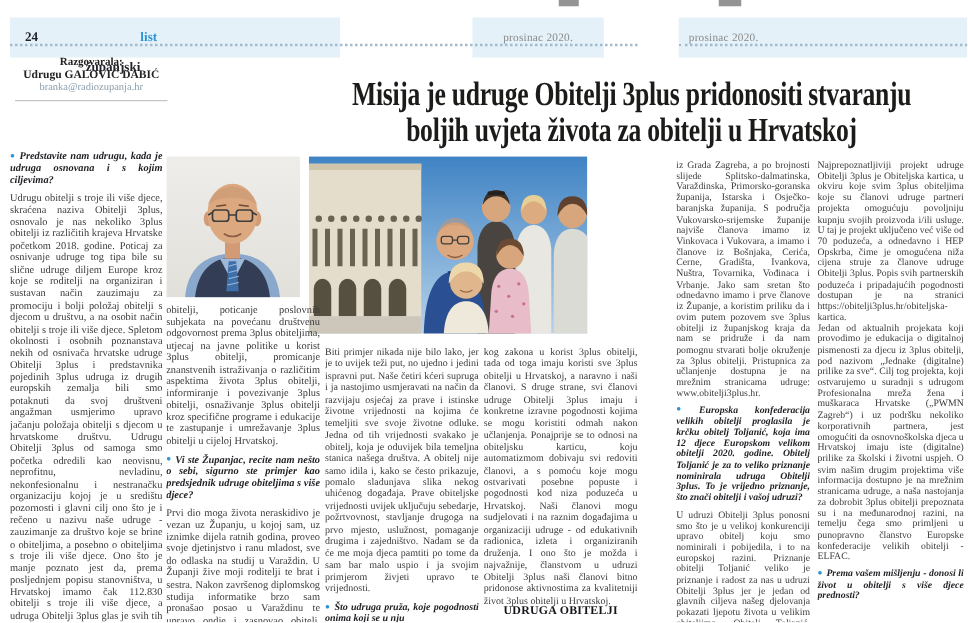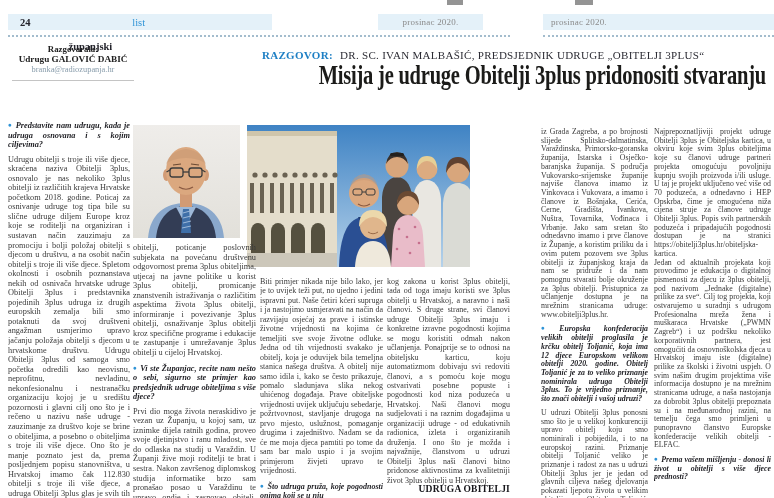--- a/index.html
+++ b/index.html
@@ -1,55 +1,55 @@
 <!DOCTYPE html>
 <html><head>
 <meta charset="utf-8">
 <style>
   html,body{margin:0;padding:0;background:#ffffff;}
   #canvas{
     position:relative;width:774px;height:498px;background:#ffffff;overflow:hidden;
     font-family:"Liberation Serif",serif;color:#3a3a3a;
   }
   
-  .strip{position:absolute;top:14px;height:16px;background:#e4f1f9;display:flex;align-items:center;}
+  .strip{position:absolute;top:14px;height:32px;background:#e4f1f9;display:flex;align-items:center;}
   .strip-left{left:8px;width:264px;}
   .strip-date-l{left:378px;width:105px;justify-content:center;}
   .strip-date-r{left:543px;width:231px;justify-content:flex-start;padding-left:8px;box-sizing:border-box;}
   .pageno{font-weight:bold;font-size:10.5px;color:#23232b;margin-left:12px;}
   .pubname{font-weight:bold;font-size:10.5px;color:#23232b;margin-left:38px;margin-top:48px;}
-  .pubaccent{font-weight:normal;font-size:10.5px;color:#2e93d6;margin-left:20px;}
+  .pubaccent{font-weight:bold;font-size:10.5px;color:#2e93d6;margin-left:0;}
   .datetxt{font-size:9px;color:#8b8b8b;letter-spacing:.2px;}
   .dotline{position:absolute;top:35px;height:0;border-top:2px dotted #a3bccd;}
   .dot-l{left:8px;width:502px;}
   .dot-r{left:543px;width:231px;}
   .topmark{position:absolute;top:0;height:5px;background:#5a5a5a;opacity:.65;}
   .tm1{left:447px;width:16px;}
   .tm2{left:575px;width:18px;}
   
   .byline{position:absolute;left:12px;top:44px;width:122px;text-align:center;border-bottom:1px solid #c4c4c4;padding-bottom:5px;}
   .by-label{font-weight:bold;font-size:8.8px;color:#222;line-height:10px;}
   .by-author{font-weight:bold;font-size:9.2px;color:#222;line-height:10.5px;}
   .by-email{font-size:8.4px;color:#889cab;line-height:10.5px;text-align:center;}
   
   .kicker{position:absolute;left:262px;top:49px;width:512px;font-size:11px;letter-spacing:.3px;white-space:nowrap;}
   .kicker-label{color:#1d7fc4;font-weight:bold;}
   .kicker-subject{color:#2c2c34;margin-left:4px;}
-  .headline{position:absolute;left:248px;top:61px;width:514px;display:flex;align-items:center;}
+  .headline{position:absolute;left:248px;top:61px;width:514px;display:flex;flex-direction:column;align-items:center;}
   .headline-line{white-space:nowrap;font-weight:bold;font-size:27px;line-height:29px;color:#1b1b19;letter-spacing:-.3px;transform:scaleX(.76);}
   
   .photo{position:absolute;overflow:hidden;}
   .photo-portrait{left:133px;top:125px;width:107px;height:113px;}
   .photo-family{left:247px;top:125px;width:223px;height:142px;}
   
   .col{position:absolute;text-align:justify;overflow:hidden;font-size:8.3px;line-height:9.55px;color:#3a3a3a;}
   .col p{margin:0;}
   .col .q{font-weight:bold;font-style:italic;color:#1f1f24;margin:5px 0;}
   .qb{color:#2e93d6;font-style:normal;font-size:6.5px;margin-right:3px;vertical-align:1px;}
-  .subhead{font-weight:bold;font-style:normal;font-size:9.5px;color:#15151a;letter-spacing:.2px;margin-top:7px;text-align:right;}
+  .subhead{font-weight:bold;font-style:normal;font-size:9.5px;color:#15151a;letter-spacing:.2px;margin-top:7px;text-align:center;}
   .c1{left:8px;top:115px;width:122px;height:383px;}
   .c2{left:133px;top:243px;width:123px;height:255px;}
   .c3{left:260px;top:277px;width:123px;height:221px;font-size:8px;line-height:9.45px;}
   .c4{left:387px;top:277px;width:123px;height:221px;font-size:8px;line-height:9.45px;}
   .c5{left:541px;top:128px;width:107px;height:370px;font-size:7.8px;line-height:8.7px;}
   .c6{left:654px;top:128px;width:117px;height:370px;font-size:7.8px;line-height:8.7px;}
 </style>
 </head>
 <body>
 
@@ -71,24 +71,20 @@
   </div>
   <div class="dotline dot-l"></div>
   <div class="dotline dot-r"></div>
 
   <div class="byline">
     <div class="by-label">Razgovarala:</div>
     <div class="by-author">Udrugu GALOVIĆ DABIĆ</div>
     <div class="by-email">branka@radiozupanja.hr</div>
   </div>
 
-  <div class="kicker">
-    <span class="kicker-label">RAZGOVOR:</span>
-    <span class="kicker-subject">DR. SC. IVAN MALBAŠIĆ, PREDSJEDNIK UDRUGE „OBITELJI 3PLUS“</span>
-  </div>
   <div class="headline">
     <div class="headline-line">Misija je udruge Obitelji 3plus pridonositi stvaranju</div>
     <div class="headline-line">boljih uvjeta života za obitelji u Hrvatskoj</div>
   </div>
 
   <div class="photo photo-portrait">
     <svg width="107" height="113" viewBox="0 0 107 113">
       <defs>
         <linearGradient id="pbg" x1="0" y1="0" x2="0" y2="1">
           <stop offset="0" stop-color="#efedea"></stop>

